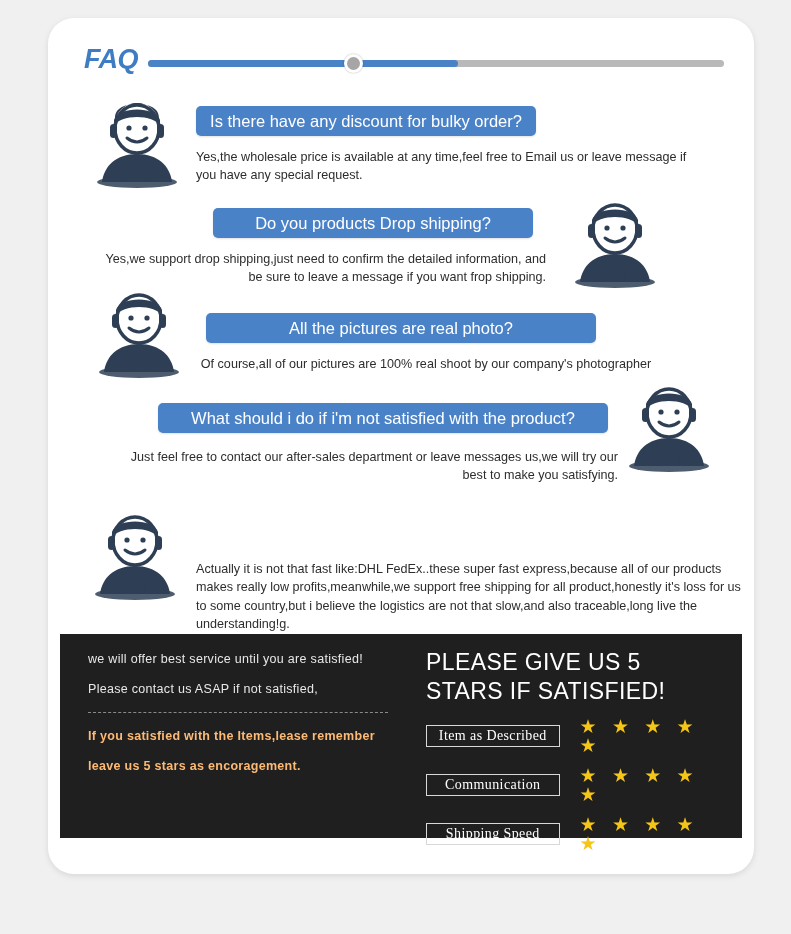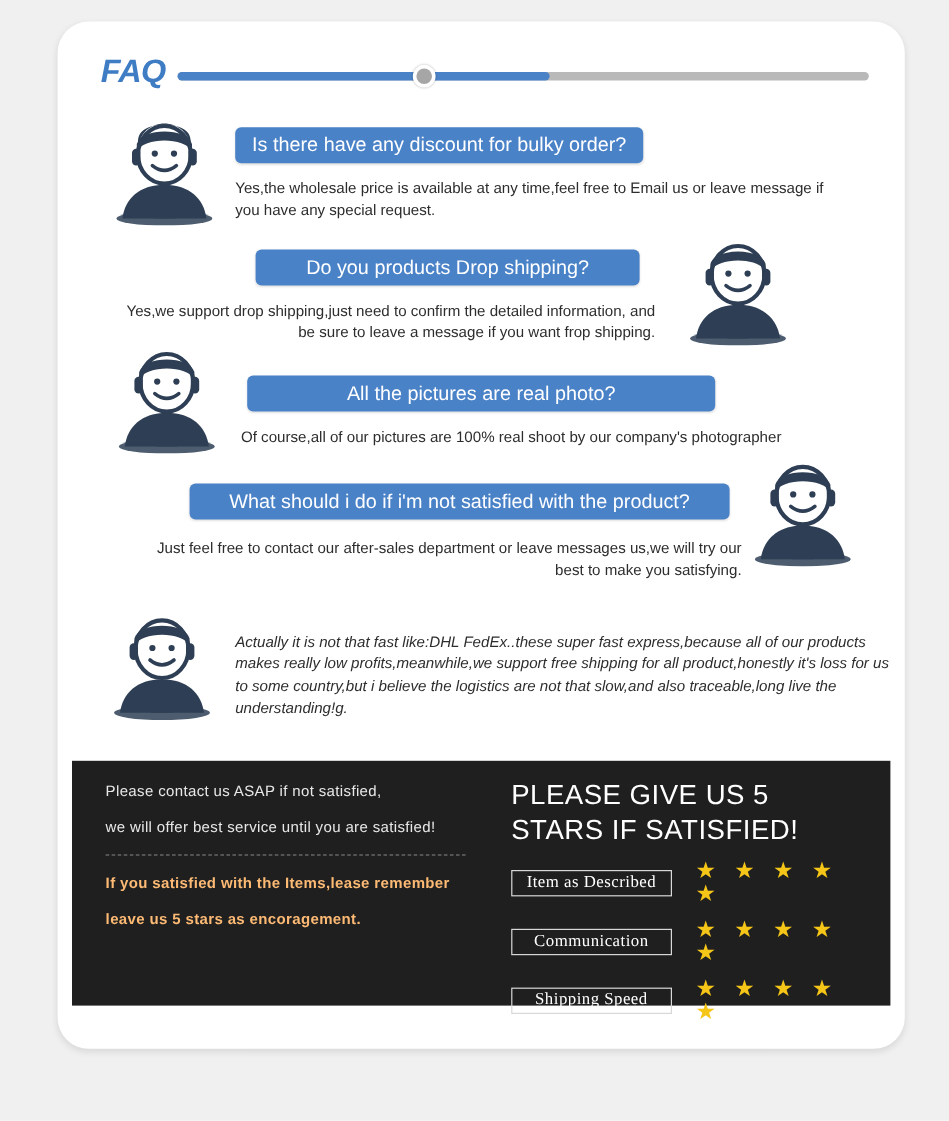--- a/index.html
+++ b/index.html
@@ -268,27 +268,27 @@
       <path d="M30 62 L43 58 L56 62 L52 86 L34 86 Z" fill="#2e3f55"></path>
       <ellipse cx="43" cy="33" rx="22" ry="24" fill="#ffffff" stroke="#2e3f55" stroke-width="3.5"></ellipse>
       <path d="M20 24 C24 10 62 10 66 24 L66 30 C60 18 26 18 20 30 Z" fill="#2e3f55"></path>
       <rect x="16" y="28" width="7" height="14" rx="3.5" fill="#2e3f55"></rect>
       <rect x="63" y="28" width="7" height="14" rx="3.5" fill="#2e3f55"></rect>
       <circle cx="35" cy="32" r="2.6" fill="#2e3f55"></circle>
       <circle cx="51" cy="32" r="2.6" fill="#2e3f55"></circle>
       <path d="M33 42 Q43 50 53 42" stroke="#2e3f55" stroke-width="3" fill="none" stroke-linecap="round"></path>
     </svg>
   </div>
-  <div class="ans" style="left:148px; top:508px; width:546px;font-style:italic;">Actually it is not that fast like:DHL FedEx..these super fast express,because all of our products makes really low profits,meanwhile,we support free shipping for all product,honestly it's loss for us to some country,but i believe the logistics are not that slow,and also traceable,long live the understanding!g.</div>
+  <div class="ans" style="left:148px; top:542px; width:546px;">Actually it is not that fast like:DHL FedEx..these super fast express,because all of our products makes really low profits,meanwhile,we support free shipping for all product,honestly it's loss for us to some country,but i believe the logistics are not that slow,and also traceable,long live the understanding!g.</div>
 
   <div class="footer">
 
     <div class="footer-left">
+      <div class="fl-line">we will offer best service until you are satisfied!</div>
       <div class="fl-line">Please contact us ASAP if not satisfied,</div>
-      <div class="fl-line">we will offer best service until you are satisfied!</div>
       <div class="fl-dashes"></div>
       <div class="fl-line orange">If you satisfied with the Items,lease remember</div>
       <div class="fl-line orange">leave us 5 stars as encoragement.</div>
     </div>
 
     <div class="footer-right">
       <div class="fr-head">PLEASE GIVE US 5</div>
       <div class="fr-head">STARS IF SATISFIED!</div>
 
       <div class="rate-row">

